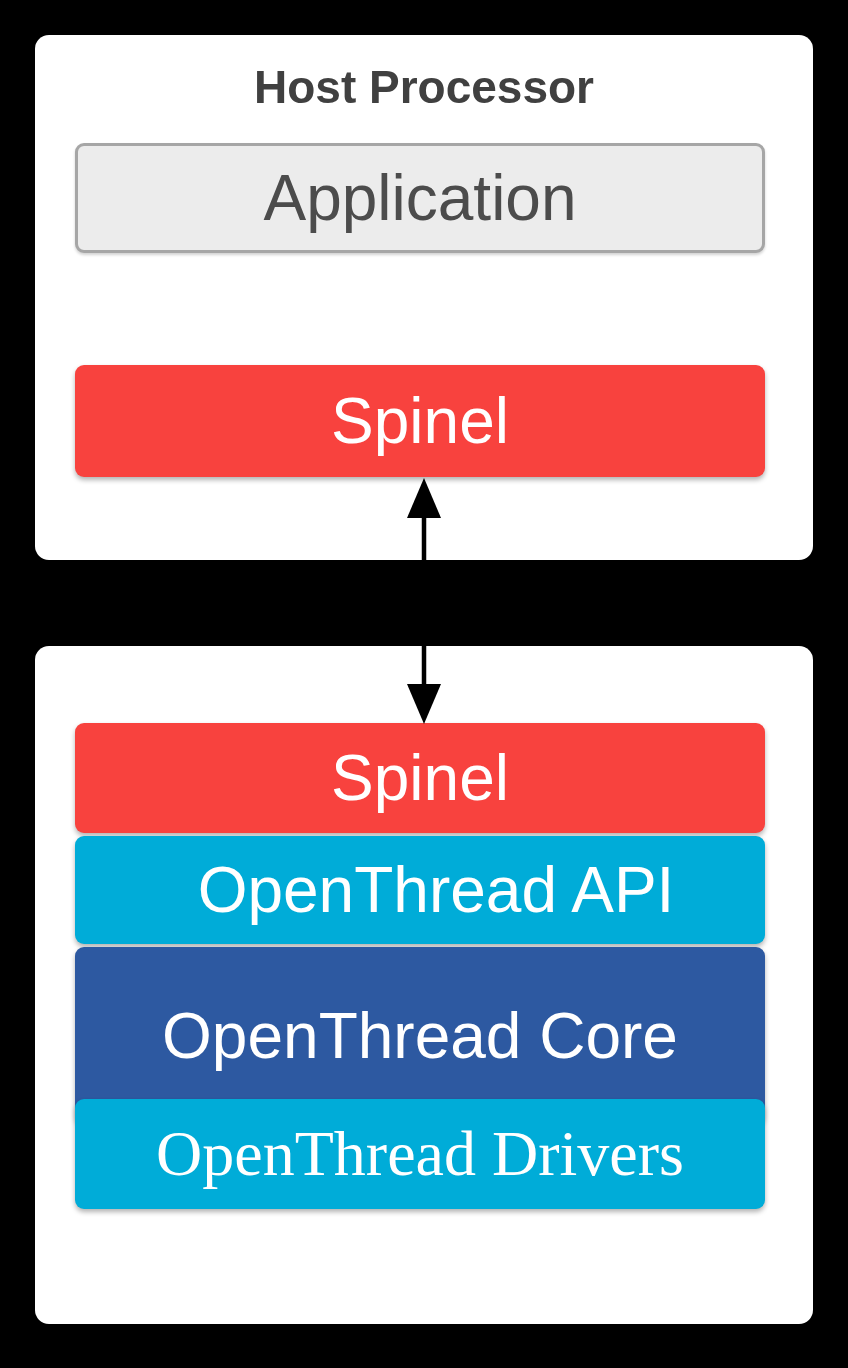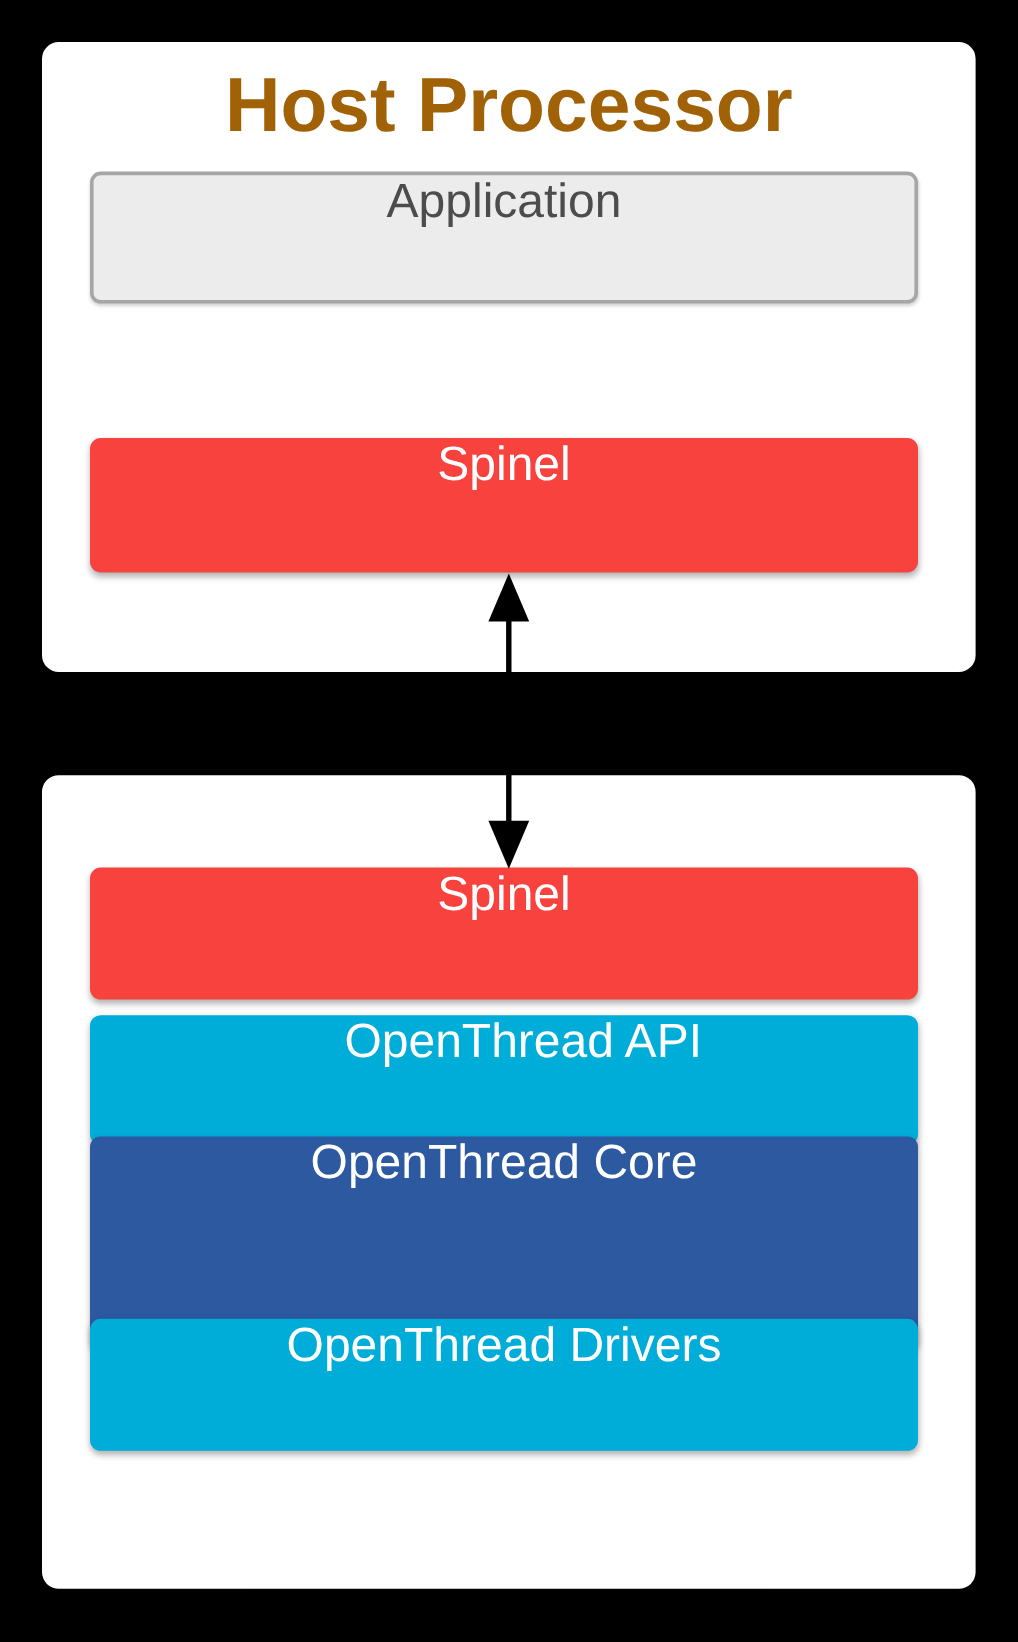--- a/index.html
+++ b/index.html
@@ -19,57 +19,57 @@
     border-radius: 14px;
   }
   .card-host { top: 35px; height: 525px; }
   .card-soc  { top: 646px; height: 678px; }
 
   .card-title {
     position: absolute;
     left: 0; width: 100%;
     height: 70px;
     display: flex; align-items: center; justify-content: center;
-    font-size: 64px;
+    font-size: 46px;
     font-weight: 700;
-    color: #a16207;
+    color: #404040;
     letter-spacing: 0px;
     margin: 0;
   }
   .card-host .card-title { top: 17px; }
   .card-soc  .card-title { top: 584px; }
 
   .layer {
     position: absolute;
     left: 40px;
     width: 690px;
-    display: flex; align-items: flex-start; justify-content: center;
+    display: flex; align-items: center; justify-content: center;
     border-radius: 9px;
     box-sizing: border-box;
-    font-size: 40px;
+    font-size: 64px;
     font-weight: 400;
   }
   .layer.gray {
     border: 3px solid #a6a6a6;
     color: #4c4c4c;
     box-shadow: 0 2px 3px rgba(0,0,0,0.18);
   }
   .layer.colored {
     color: #ffffff;
     box-shadow: 0 3px 5px rgba(0,0,0,0.30);
   }
 
   
   .layer.host-app    { top: 108px; height: 110px; }
   .layer.host-ipv6   { top: 218px; height: 110px; }
   .layer.host-spinel { top: 330px; height: 112px; }
 
   
   .layer.soc-spinel  { top: 77px;  height: 110px; }
-  .layer.soc-api     { top: 200px; height: 108px; padding-left: 32px; }
+  .layer.soc-api     { top: 190px; height: 108px; padding-left: 32px; }
   .layer.soc-core    { top: 301px; height: 177px; }
   .layer.soc-drivers { top: 453px; height: 110px; }
 
   .connector {
     position: absolute;
     left: 404px; top: 476px;
     width: 40px; height: 250px;
     z-index: 5;
   }
 </style>
@@ -104,19 +104,19 @@
     </div>
 
     <div class="layer colored soc-api" style="background: rgb(0, 172, 216);">
       <span>OpenThread API</span>
     </div>
 
     <div class="layer colored soc-core" style="background: rgb(45, 89, 161);">
       <span>OpenThread Core</span>
     </div>
 
-    <div class="layer colored soc-drivers" style="background: rgb(0, 172, 216);">
+    <div class="layer colored soc-drivers" style="background: rgb(0, 172, 216); font-family: Liberation Serif, serif;">
       <span>OpenThread Drivers</span>
     </div>
 
   </section>
 
 </div>
 
 </body></html>

